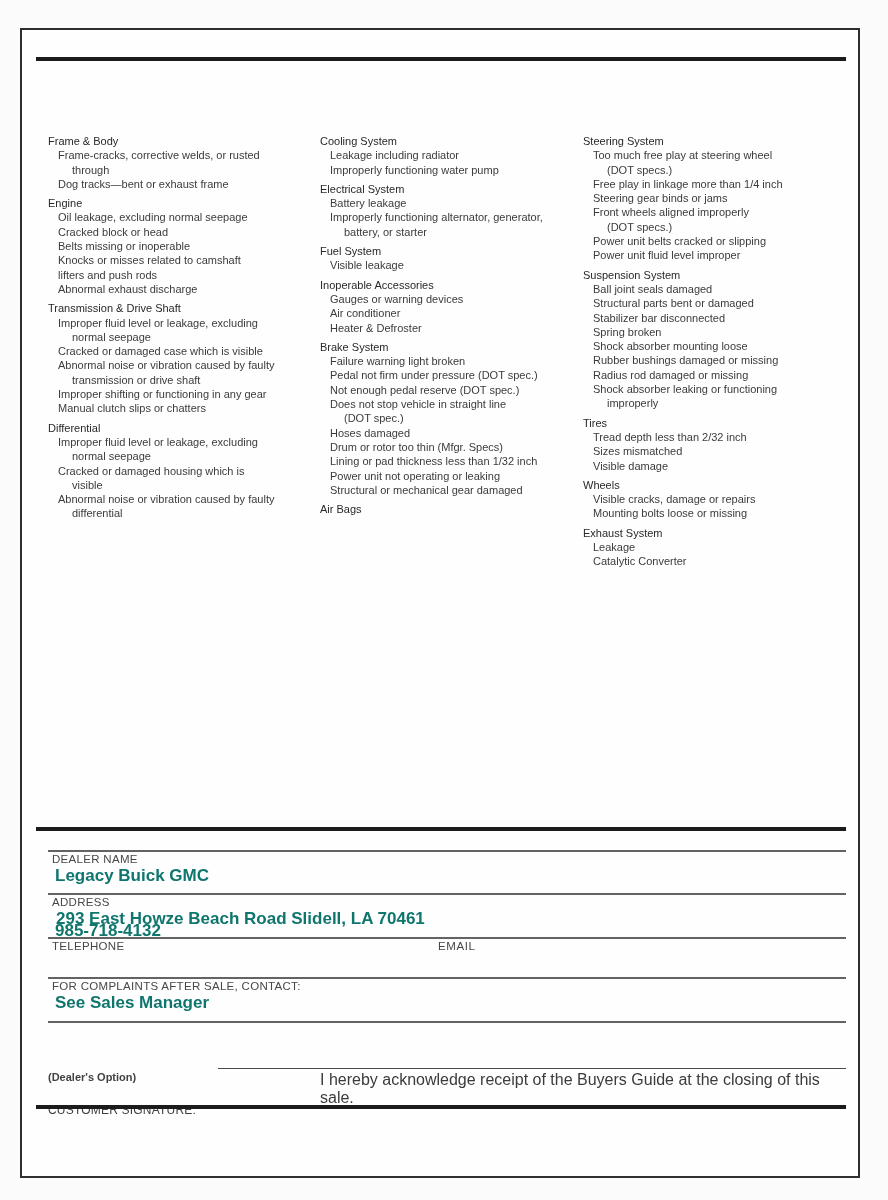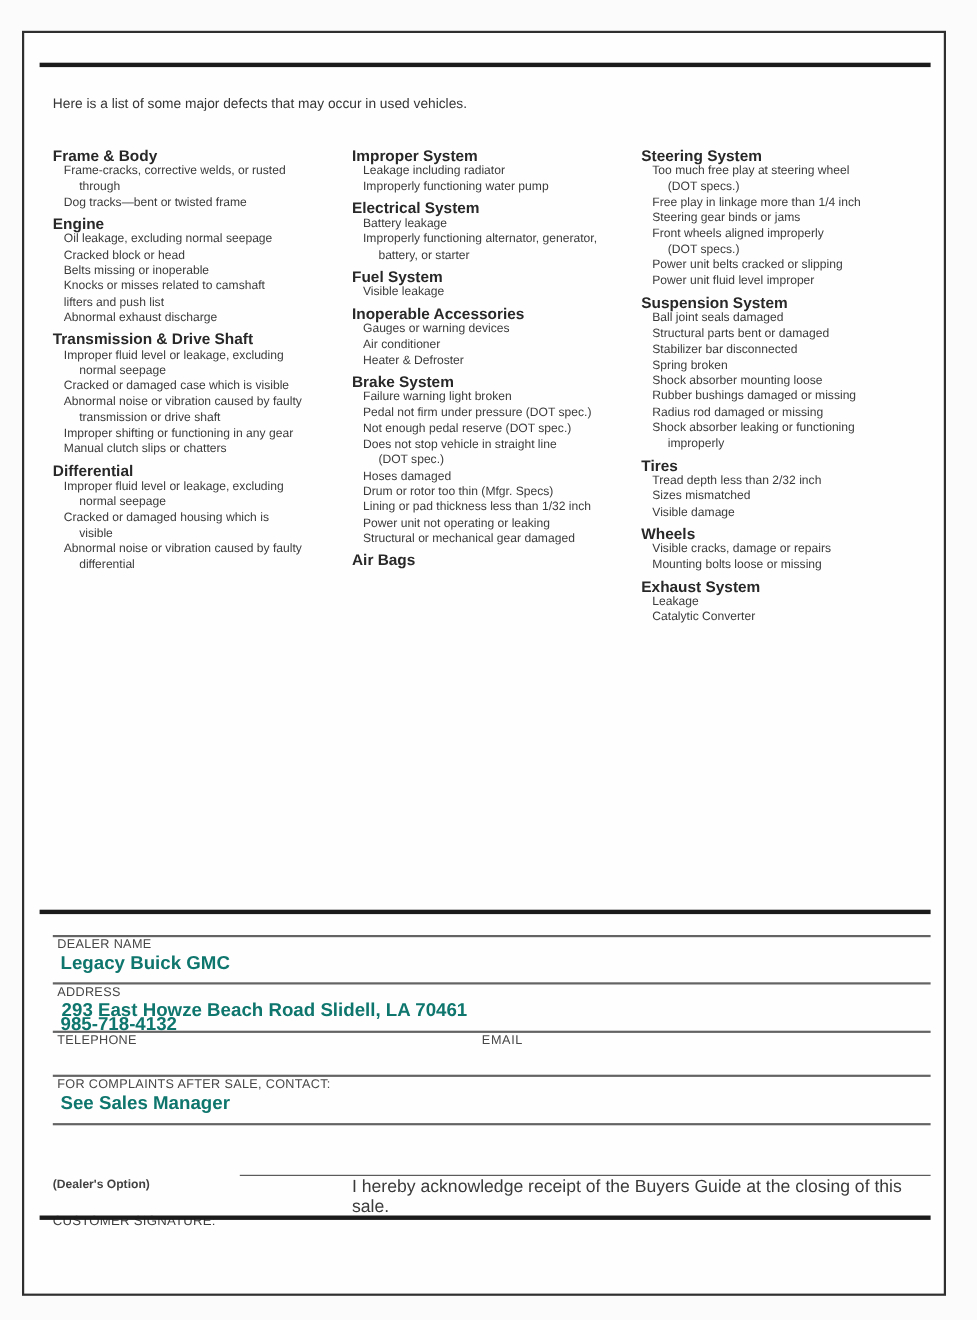--- a/index.html
+++ b/index.html
@@ -10,21 +10,21 @@
   .rule-thick { position:absolute; height:4px; background:#1b1b1b; left:14px; width:810px; }
   .rule-thin  { position:absolute; height:2px; background:#636363; left:26px; width:798px; }
 
   .intro { position:absolute; left:26px; top:57px; font-size:12.5px; color:#353535; }
 
   .cols { position:absolute; left:26px; top:104px; width:800px; height:460px; }
   .col  { position:absolute; top:0; }
   .col-0 { left:0px;   width:268px; }
   .col-1 { left:272px; width:258px; }
   .col-2 { left:535px; width:262px; }
-  .sec-heading { font-weight:bold; font-size:14px; color:#282828; line-height:14.3px; margin-top:5px; }
+  .sec-heading { font-weight:normal; font-size:11px; color:#282828; line-height:14.3px; margin-top:5px; }
   .col .sec-heading:first-child { margin-top:0; }
   .sec-line { font-size:11px; color:#3b3b3b; line-height:14.3px; padding-left:10px; }
   .sec-line.cont { padding-left:24px; }
 
   .field-label { position:absolute; font-size:11.5px; color:#474747; letter-spacing:0.3px; }
   .field-value { position:absolute; font-size:17px; font-weight:600; color:#0f766e; }
 
   .sig-label { position:absolute; left:26px; top:1025px; font-size:12px; color:#3e3e3e; letter-spacing:0.2px;margin-top:48px; }
   .sig-line  { position:absolute; left:196px; top:1024px; width:628px; height:15px; border-bottom:1.5px solid #4a4a4a; }
   .sig-sub   { position:absolute; left:26px; top:1041px; font-size:11px; color:#424242;font-weight:bold; }
@@ -33,53 +33,52 @@
   .important { position:absolute; left:26px; top:1086px; width:796px; font-size:13.6px; line-height:19.5px; color:#222; }
   .important b { color:#111; }
 </style>
 </head>
 <body>
 
 <div class="sheet">
 
   <div class="rule-thick" style="top:27px;"></div>
 
-  <div class="intro">Here is a list of some major defects that may occur in used vehicles.</div>
 
   <div class="cols">
     <div class="col col-0">
         <div class="sec-heading">Frame &amp; Body</div>
         <div class="sec-line">Frame-cracks, corrective welds, or rusted</div>
         <div class="sec-line cont">through</div>
-        <div class="sec-line">Dog tracks—bent or twisted frame</div>
+        <div class="sec-line">Dog tracks—bent or exhaust frame</div>
         <div class="sec-heading">Engine</div>
         <div class="sec-line">Oil leakage, excluding normal seepage</div>
         <div class="sec-line">Cracked block or head</div>
         <div class="sec-line">Belts missing or inoperable</div>
         <div class="sec-line">Knocks or misses related to camshaft</div>
-        <div class="sec-line">lifters and push list</div>
+        <div class="sec-line">lifters and push rods</div>
         <div class="sec-line">Abnormal exhaust discharge</div>
         <div class="sec-heading">Transmission &amp; Drive Shaft</div>
         <div class="sec-line">Improper fluid level or leakage, excluding</div>
         <div class="sec-line cont">normal seepage</div>
         <div class="sec-line">Cracked or damaged case which is visible</div>
         <div class="sec-line">Abnormal noise or vibration caused by faulty</div>
         <div class="sec-line cont">transmission or drive shaft</div>
         <div class="sec-line">Improper shifting or functioning in any gear</div>
         <div class="sec-line">Manual clutch slips or chatters</div>
         <div class="sec-heading">Differential</div>
         <div class="sec-line">Improper fluid level or leakage, excluding</div>
         <div class="sec-line cont">normal seepage</div>
         <div class="sec-line">Cracked or damaged housing which is</div>
         <div class="sec-line cont">visible</div>
         <div class="sec-line">Abnormal noise or vibration caused by faulty</div>
         <div class="sec-line cont">differential</div>
       </div>
     <div class="col col-1">
-        <div class="sec-heading">Improper System</div>
+        <div class="sec-heading">Cooling System</div>
         <div class="sec-line">Leakage including radiator</div>
         <div class="sec-line">Improperly functioning water pump</div>
         <div class="sec-heading">Electrical System</div>
         <div class="sec-line">Battery leakage</div>
         <div class="sec-line">Improperly functioning alternator, generator,</div>
         <div class="sec-line cont">battery, or starter</div>
         <div class="sec-heading">Fuel System</div>
         <div class="sec-line">Visible leakage</div>
         <div class="sec-heading">Inoperable Accessories</div>
         <div class="sec-line">Gauges or warning devices</div>

